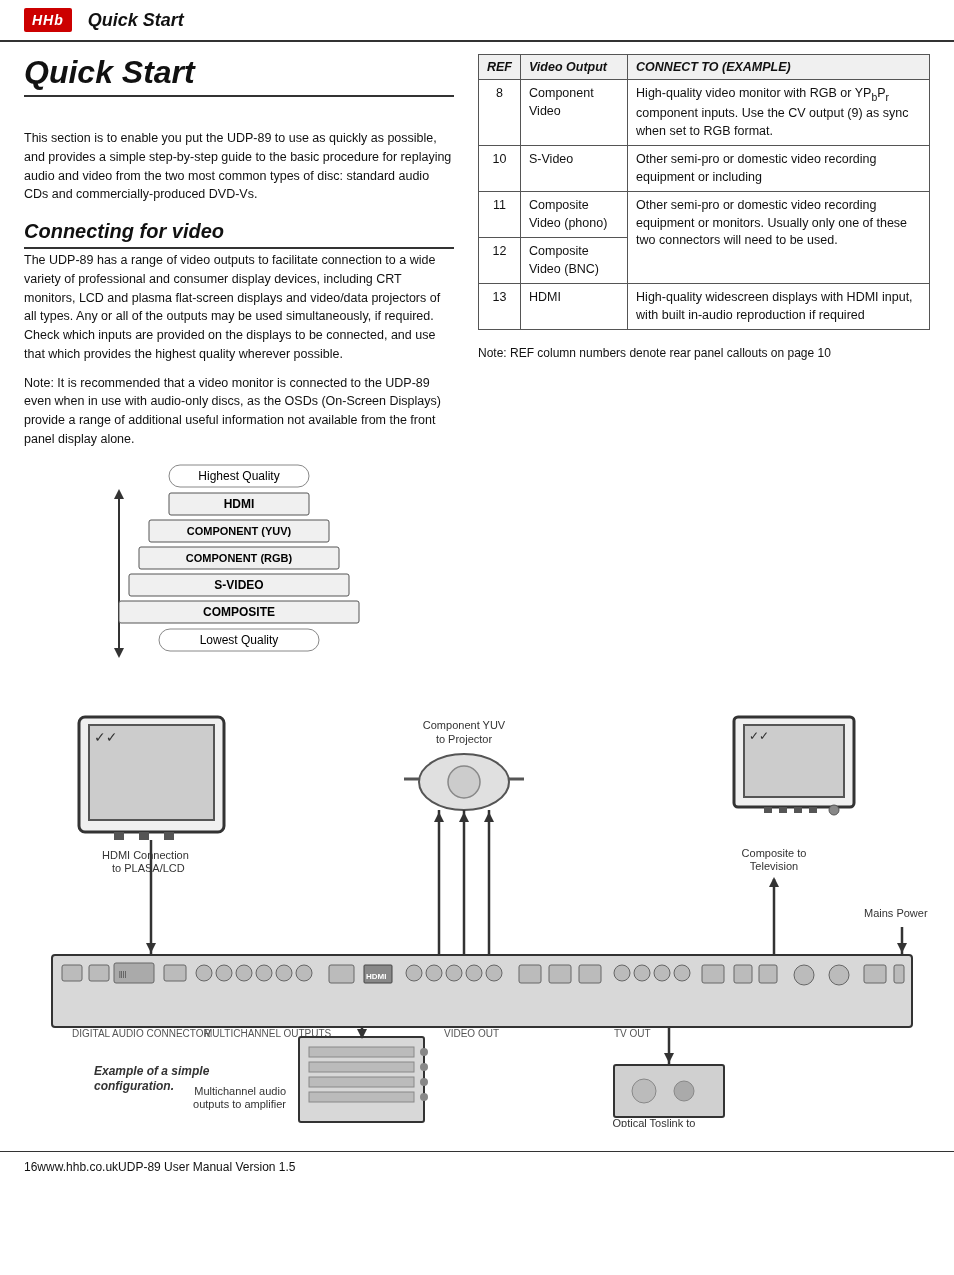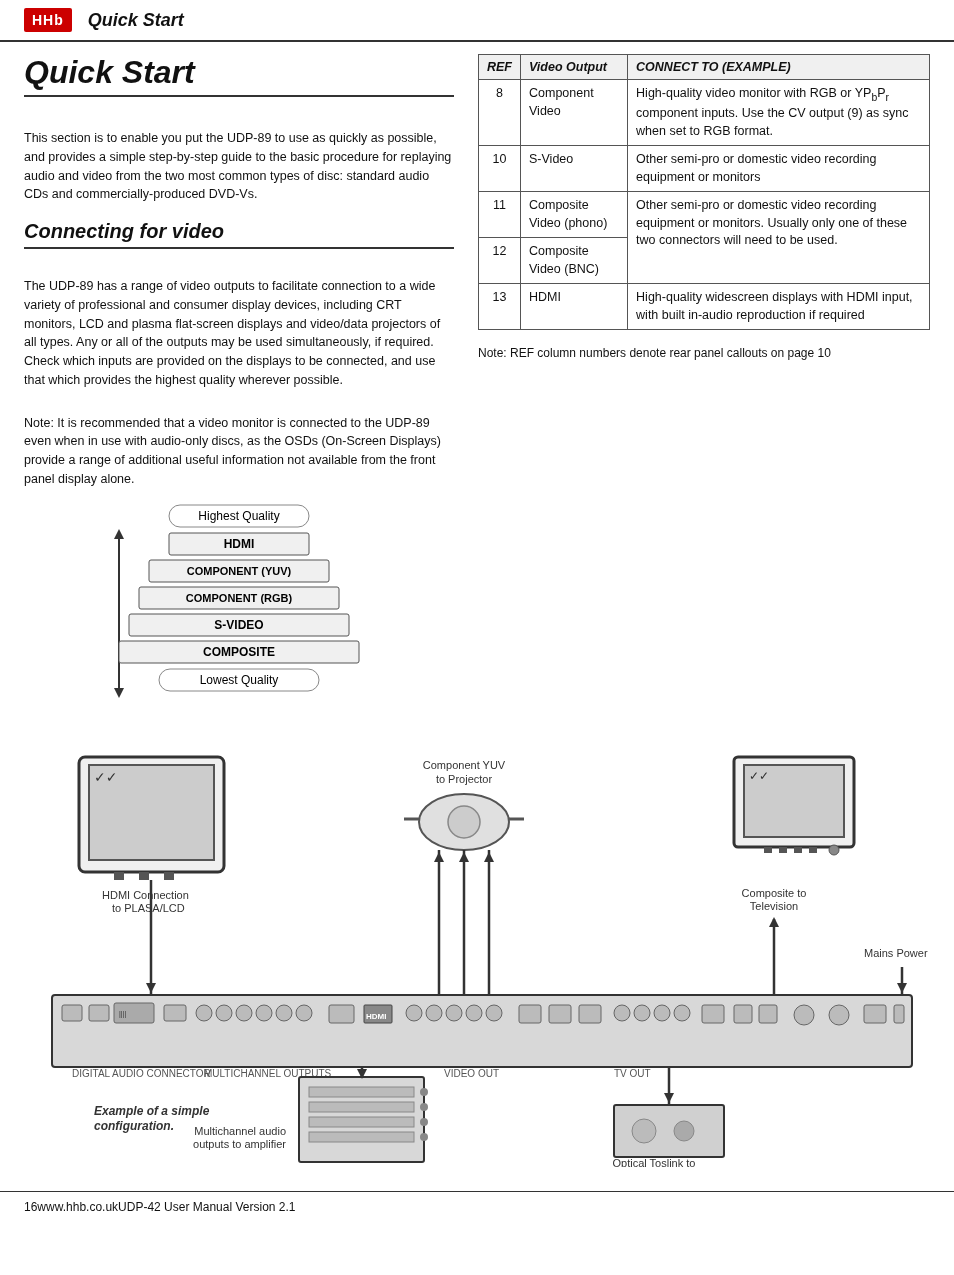--- a/index.html
+++ b/index.html
@@ -22,20 +22,21 @@
     }
     .logo-box {
       background: #cc0000;
       color: white;
       font-weight: bold;
       font-size: 14px;
       padding: 4px 8px;
       margin-right: 16px;
       border-radius: 2px;
       letter-spacing: 1px;
+      font-style: italic;
     }
     .header-title {
       font-size: 18px;
       font-weight: bold;
       font-style: italic;
     }
 
     
     .main-content {
       display: flex;
@@ -62,28 +63,28 @@
       line-height: 1.5;
       margin-bottom: 16px;
       margin-top: 32px;
     }
 
     .section-title {
       font-size: 20px;
       font-weight: bold;
       font-style: italic;
       border-bottom: 2px solid #333;
-      margin-bottom: 28px;
+      margin-bottom: 2px;
       padding-bottom: 4px;
     }
 
     .body-text {
       font-size: 12.5px;
       line-height: 1.5;
-      margin-bottom: 24px;
+      margin-bottom: 10px;
     }
 
     .note-text {
       font-size: 12.5px;
       line-height: 1.5;
       margin-bottom: 12px;
     }
 
     .note-text strong {
       font-weight: normal;
@@ -217,21 +218,21 @@
       </thead>
       <tbody>
         <tr>
           <td class="ref-col">8</td>
           <td>Component Video</td>
           <td>High-quality video monitor with RGB or YP<sub>b</sub>P<sub>r</sub> component inputs. Use the CV output (9) as sync when set to RGB format.</td>
         </tr>
         <tr>
           <td class="ref-col">10</td>
           <td>S-Video</td>
-          <td>Other semi-pro or domestic video recording equipment or monitors</td>
+          <td>Other semi-pro or domestic video recording equipment or including</td>
         </tr>
         <tr>
           <td class="ref-col">11</td>
           <td>Composite Video (phono)</td>
           <td rowspan="2">Other semi-pro or domestic video recording equipment or monitors.  Usually only one of these two connectors will need to be used.</td>
         </tr>
         <tr>
           <td class="ref-col">12</td>
           <td>Composite Video (BNC)</td>
         </tr>
@@ -380,14 +381,14 @@
 
     <text x="70" y="368" font-size="12" font-family="Arial" fill="#333" font-style="italic" font-weight="bold">Example of a simple</text>
     <text x="70" y="383" font-size="12" font-family="Arial" fill="#333" font-style="italic" font-weight="bold">configuration.</text>
 
   </svg>
 </div>
 
 <div class="page-footer">
   <span>16</span>
   <span>www.hhb.co.uk</span>
-  <span>UDP-42 User Manual Version 2.1</span>
+  <span>UDP-89 User Manual Version 1.5</span>
 </div>
 
 </body></html>

